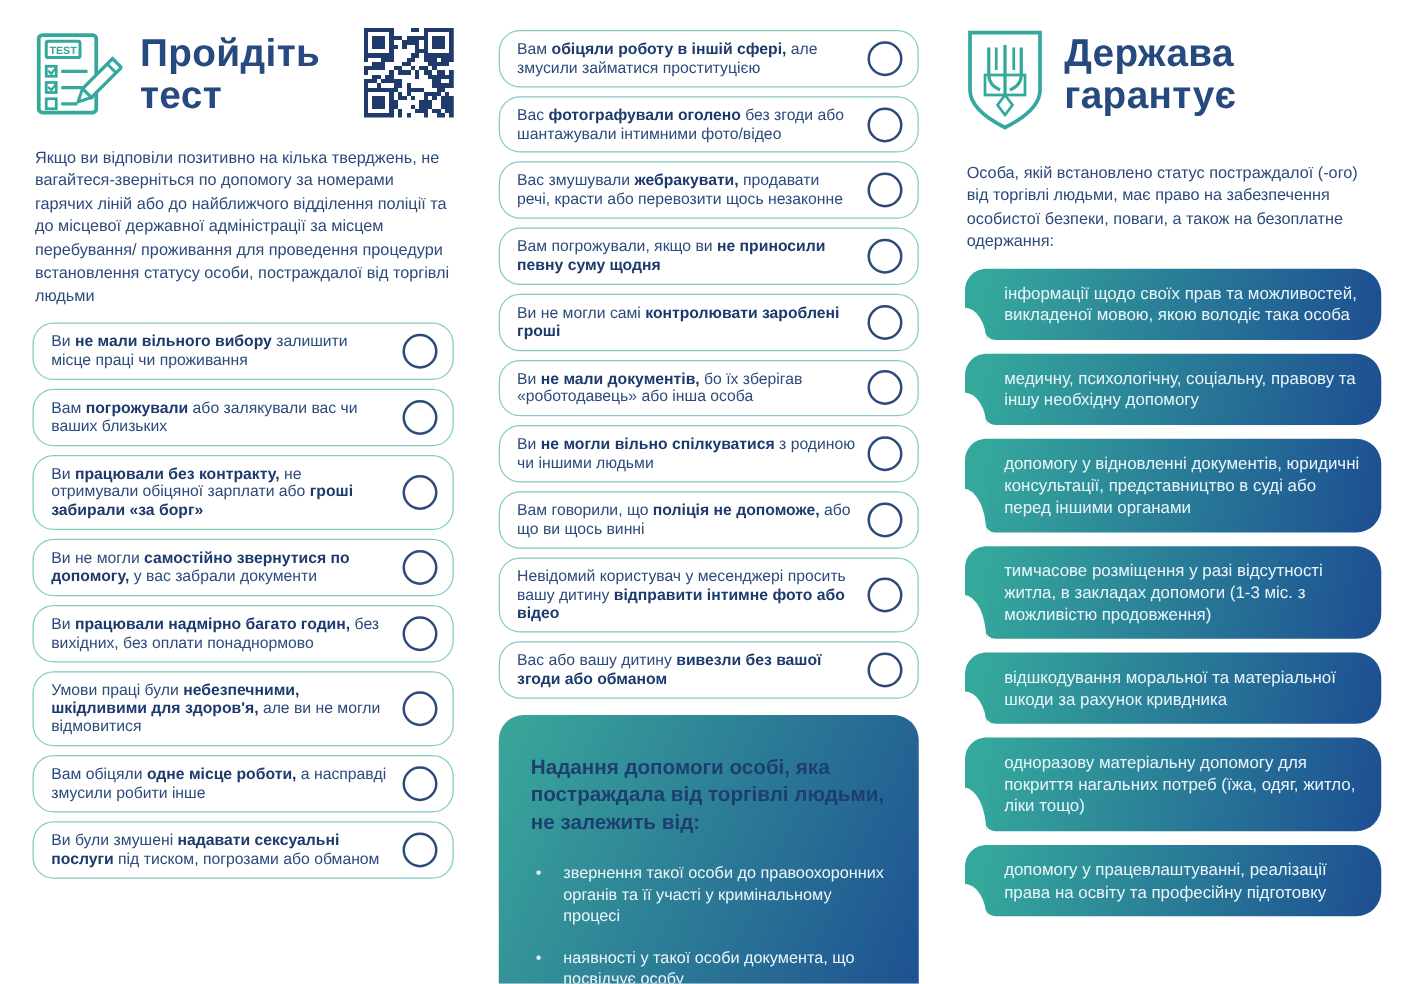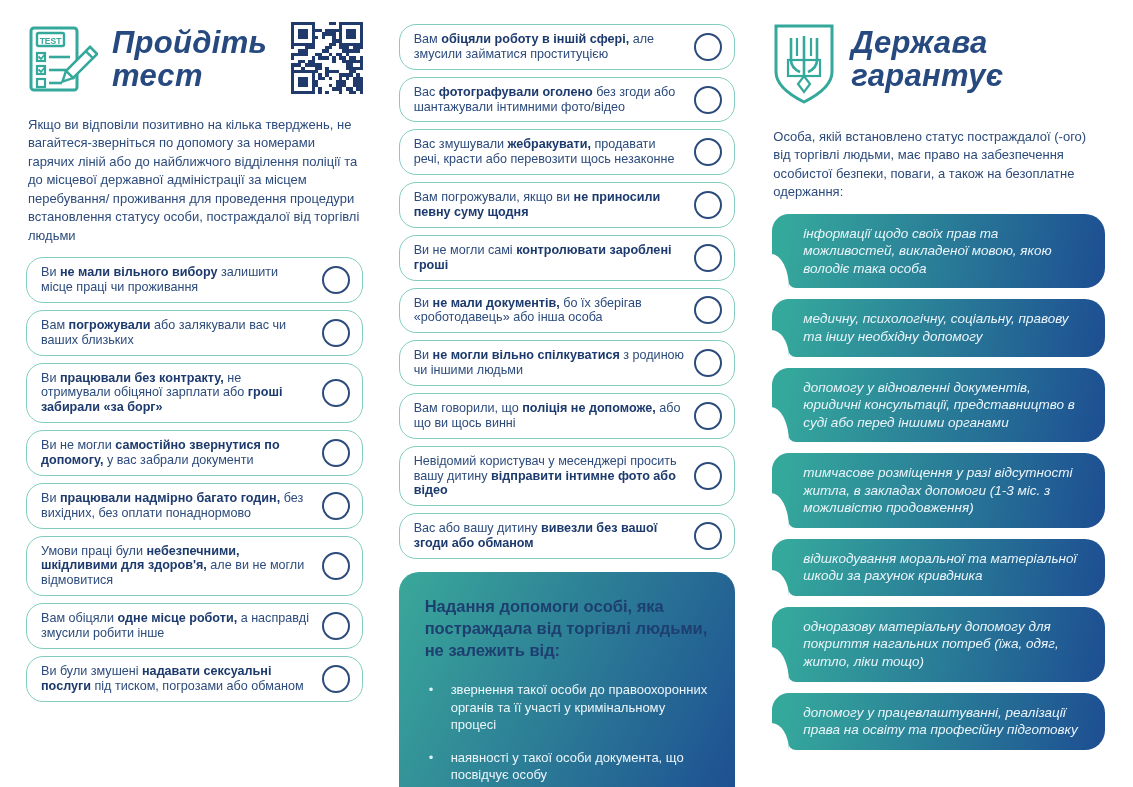--- a/index.html
+++ b/index.html
@@ -23,21 +23,20 @@
   .hdr{display:flex;align-items:flex-start;}
   .hdr-title{
     font-weight:bold;
     font-size:31px;
     line-height:1.08;
     color:#26497f;
     white-space:pre-line;
     margin-left:14px;
     margin-top:4px;
     letter-spacing:.3px;
-    font-style:italic;
   }
   .qr{margin-left:auto;}
 
   .intro{
     margin:16px 2px 12px 2px;
     font-size:13px;
     line-height:1.42;
     color:#2c4b7c;
   }
 
@@ -69,21 +68,21 @@
 
   
   .infobox{
     margin-top:13px;
     border-radius:20px;
     background:linear-gradient(115deg,#3aa89a 0%,#1d4e92 100%);
     padding:24px 26px 14px 26px;
     box-sizing:border-box;
   }
   .infobox h3{
-    margin:0 0 20px 0;
+    margin:8px 0 20px 0;
     font-size:16.5px;
     line-height:1.32;
     color:#1d3f6f;
     font-weight:bold;
   }
   .infobox ul{list-style:none;margin:0;padding:0;}
   .infobox li{
     position:relative;
     padding-left:26px;
     margin-bottom:16px;
@@ -91,21 +90,21 @@
     font-size:13px;
     line-height:1.32;
   }
   .infobox li::before{
     content:"•";
     position:absolute;left:4px;top:0;
     color:#dff0f6;font-size:13px;
   }
 
   
-  .grants{margin-top:12px;font-style:italic;}
+  .grants{margin-top:12px;}
   .grant{
     position:relative;
     margin-left:17px;
     margin-bottom:11px;
     border-radius:0 20px 20px 8px;
     background:linear-gradient(100deg,#35a89c 0%,#1d4e92 100%);
     color:#eaf5fb;
     font-size:13.5px;
     line-height:1.3;
     padding:11px 16px 11px 15px;

